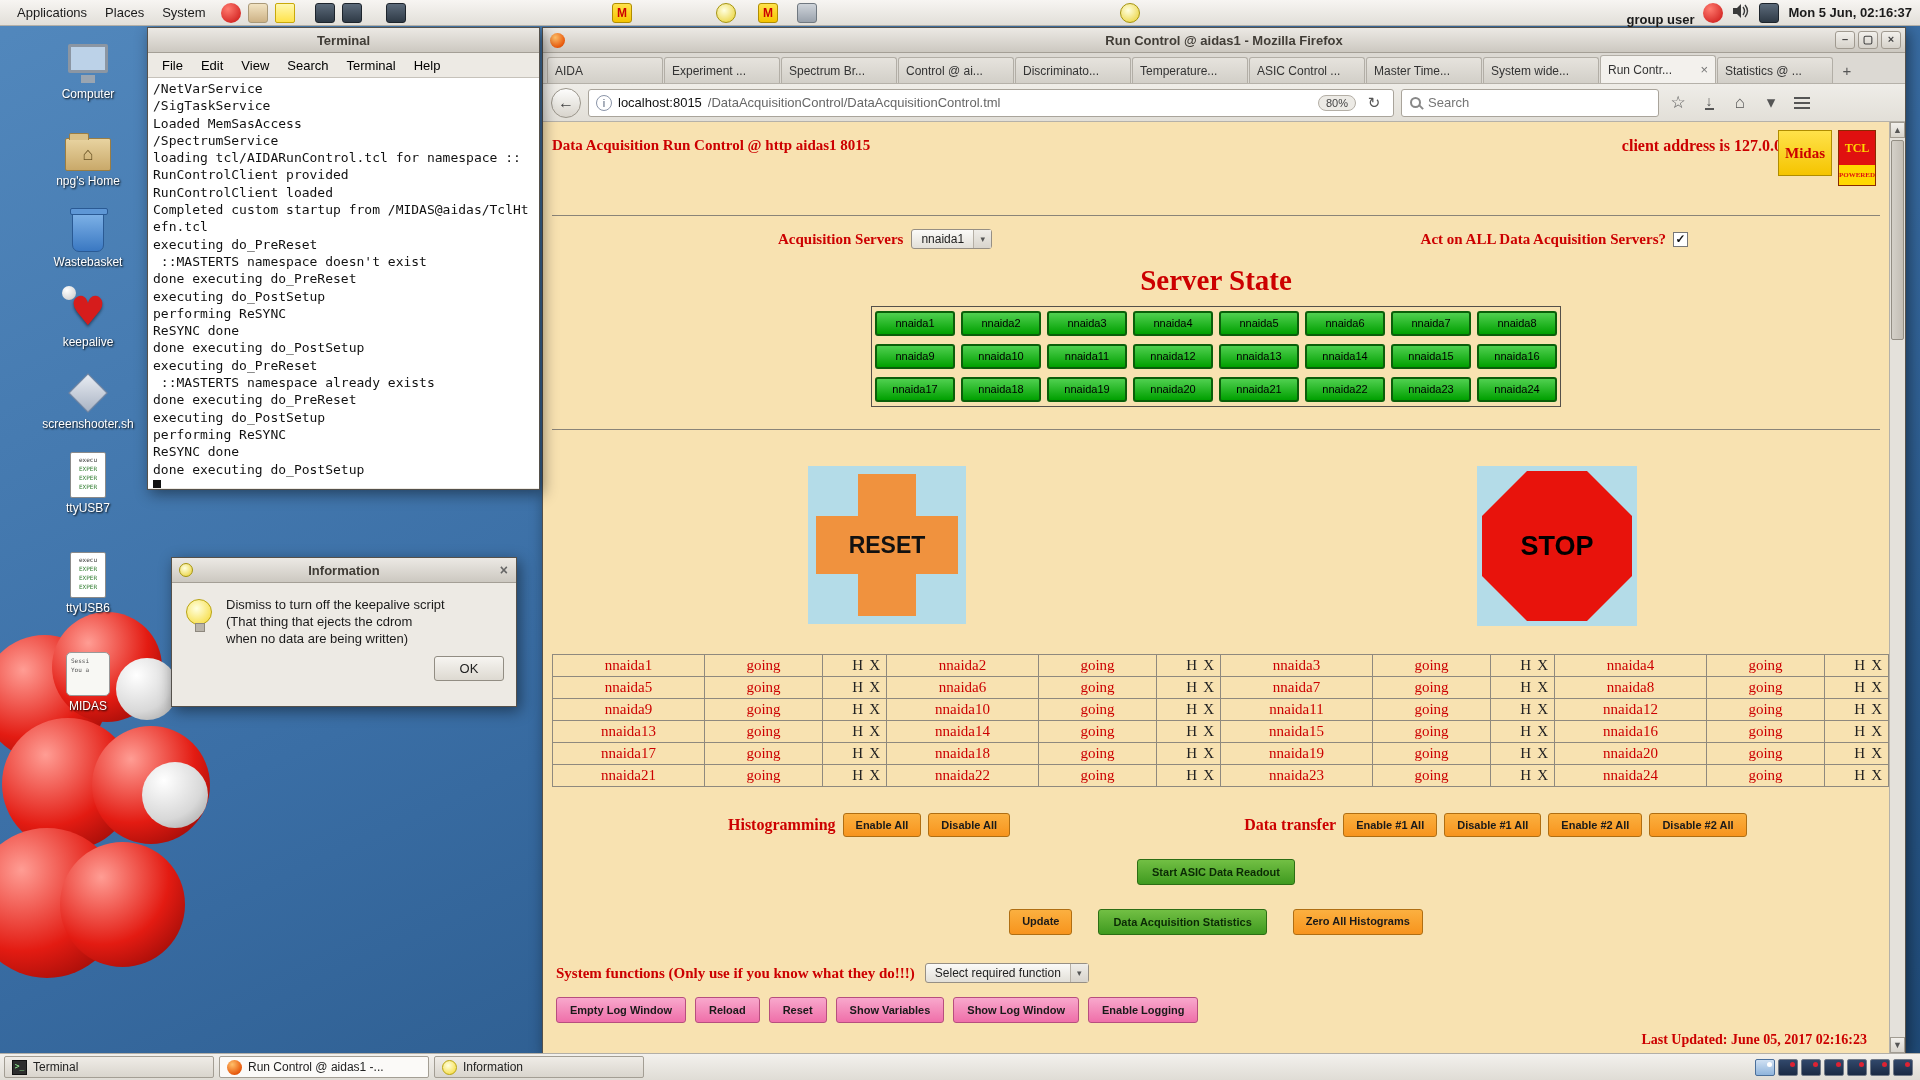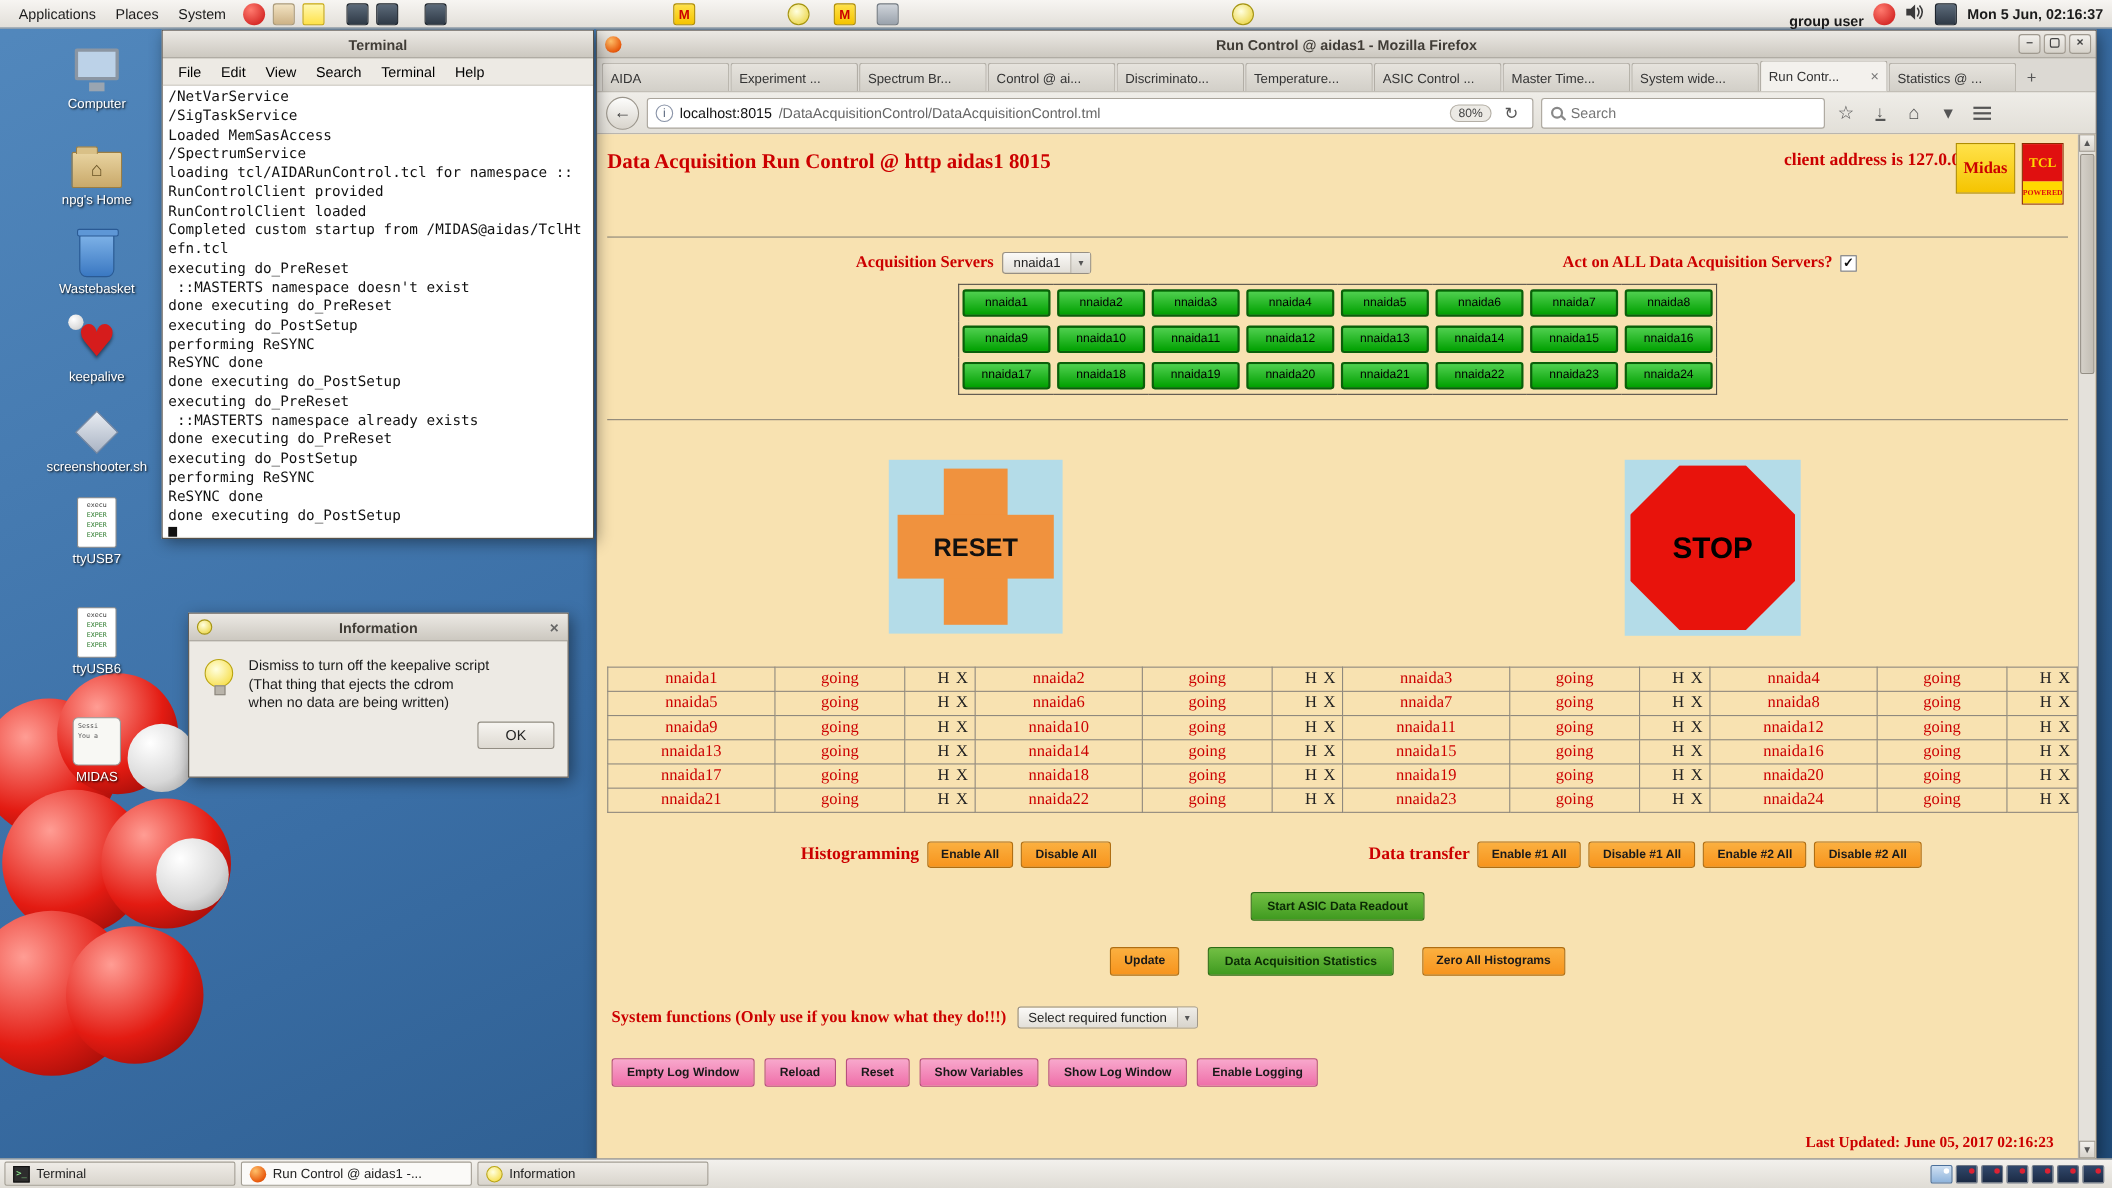--- a/index.html
+++ b/index.html
@@ -97,21 +97,21 @@
 .mag::after{content:'';position:absolute;width:6px;height:2px;background:#888;transform:rotate(45deg);right:-5px;bottom:-2px;}
 .nav-icon{flex:none;width:24px;height:24px;display:flex;align-items:center;justify-content:center;font-size:17px;color:#555;}
 .dl-glyph{font-size:14px;border-bottom:2px solid #555;line-height:13px;padding:0 1px;}
 .hamburger{display:flex;flex-direction:column;gap:3px;}
 .hamburger span{width:16px;height:2px;background:#555;display:block;}
 
 
 .ff-content{flex:1;position:relative;background:#F8E2B1;overflow:hidden;font-family:"Liberation Serif",serif;}
 .page-inner{position:absolute;left:0;top:0;right:16px;bottom:0;padding:6px 9px;}
 .page-head{display:flex;align-items:flex-start;height:62px;position:relative;}
-.page-title{color:#CC0000;font-weight:bold;font-size:19px;margin-top:9px;}
+.page-title{color:#CC0000;font-weight:bold;font-size:15px;margin-top:9px;}
 .client-addr{margin-left:auto;color:#CC0000;font-weight:bold;font-size:16px;margin-top:9px;margin-right:86px;}
 .logos{position:absolute;right:4px;top:2px;display:flex;gap:6px;align-items:flex-start;}
 .midas-logo{width:54px;height:46px;background:linear-gradient(#ffe24a,#f5c400);border:1px solid #b08d00;display:flex;align-items:center;justify-content:center;font-weight:bold;color:#CC0000;font-size:15px;font-family:"Liberation Serif",serif;}
 .tcl-logo{width:38px;height:56px;border:1px solid #8a2a00;display:flex;flex-direction:column;overflow:hidden;}
 .tcl-top{flex:1;background:#E01010;color:#FFD800;font-size:12px;font-weight:bold;display:flex;align-items:center;justify-content:center;}
 .tcl-bottom{height:20px;background:#FFD800;color:#E01010;font-size:7px;font-weight:bold;display:flex;align-items:center;justify-content:center;}
 .page-hr{border:none;border-top:1px solid #8a8478;margin-top:25px;}
 .acq-row{margin-top:13px;display:flex;align-items:center;font-size:15px;color:#CC0000;font-weight:bold;}
 .acq-left{margin-left:226px;display:flex;gap:8px;align-items:center;}
 .acq-right{margin-left:auto;margin-right:192px;display:flex;gap:7px;align-items:center;}
@@ -139,21 +139,21 @@
 .st-link{color:#222;margin-left:6px;}
 .hist-row{display:flex;align-items:center;margin-top:26px;font-size:16px;font-weight:bold;color:#CC0000;}
 .hist-label{margin-left:176px;}
 .dt-label{margin-left:234px;}
 .btn-orange{font-family:"Liberation Sans",sans-serif;font-size:11px;font-weight:bold;color:#1a1a1a;background:linear-gradient(#FBB040,#F7941D);border:1px solid #B06E12;border-radius:3px;padding:5px 12px;margin-left:7px;}
 .asic-row{display:flex;justify-content:center;margin-top:22px;}
 .btn-green{font-family:"Liberation Sans",sans-serif;font-size:11px;font-weight:bold;background:linear-gradient(#72BF44,#3F9A1F);border:1px solid #2C6E14;border-radius:3px;color:#0b2a05;padding:6px 14px;}
 .update-row{display:flex;justify-content:center;gap:26px;margin-top:24px;}
 .update-row .btn-orange{margin-left:0;}
 .sysfn-row{display:flex;align-items:center;gap:10px;margin-top:28px;padding-left:4px;font-size:15px;font-weight:bold;color:#CC0000;}
-.log-row{display:flex;gap:9px;margin-top:27px;padding-left:4px;}
+.log-row{display:flex;gap:9px;margin-top:14px;padding-left:4px;}
 .btn-pink{font-family:"Liberation Sans",sans-serif;font-size:11px;font-weight:bold;color:#1a1a1a;background:linear-gradient(#F8A8CC,#EF6FA9);border:1px solid #B74E7E;border-radius:3px;padding:6px 13px;}
 .last-updated{position:absolute;right:22px;bottom:5px;color:#CC0000;font-weight:bold;font-size:14px;}
 .ff-scroll{position:absolute;right:0;top:0;bottom:0;width:16px;background:#E4E1DB;border-left:1px solid #b5b1a9;}
 .scroll-btn{position:absolute;left:0;width:15px;height:16px;background:linear-gradient(#F2F0EC,#D8D4CC);border:1px solid #a19c92;font-size:9px;text-align:center;line-height:14px;color:#555;}
 .scroll-up{top:0;}
 .scroll-down{bottom:0;}
 .scroll-thumb{position:absolute;left:1px;top:18px;width:13px;height:200px;background:linear-gradient(90deg,#D4D0C8,#C2BDB4);border:1px solid #938e84;border-radius:2px;}
 
 
 #taskbar{position:absolute;left:0;bottom:0;width:100%;height:27px;background:linear-gradient(#F3F1ED,#DFDCD5);border-top:1px solid #b3afa7;display:flex;align-items:center;padding:0 4px;gap:5px;z-index:60;}
@@ -419,20 +419,21 @@
             <span class="gtk-select">
               <span class="sel-text">nnaida1</span>
               <span class="sel-arrow">▾</span>
             </span>
           </span>
           <span class="acq-right">
             <span>Act on ALL Data Acquisition Servers?</span>
             <span class="gtk-check">✓</span>
           </span>
         </div>
+        <div class="server-state-title">Server State</div>
         <table class="server-grid">
             <tbody>
               <tr>
                 <td>
                   <button class="srv-btn">nnaida1</button>
                 </td>
                 <td>
                   <button class="srv-btn">nnaida2</button>
                 </td>
                 <td>

